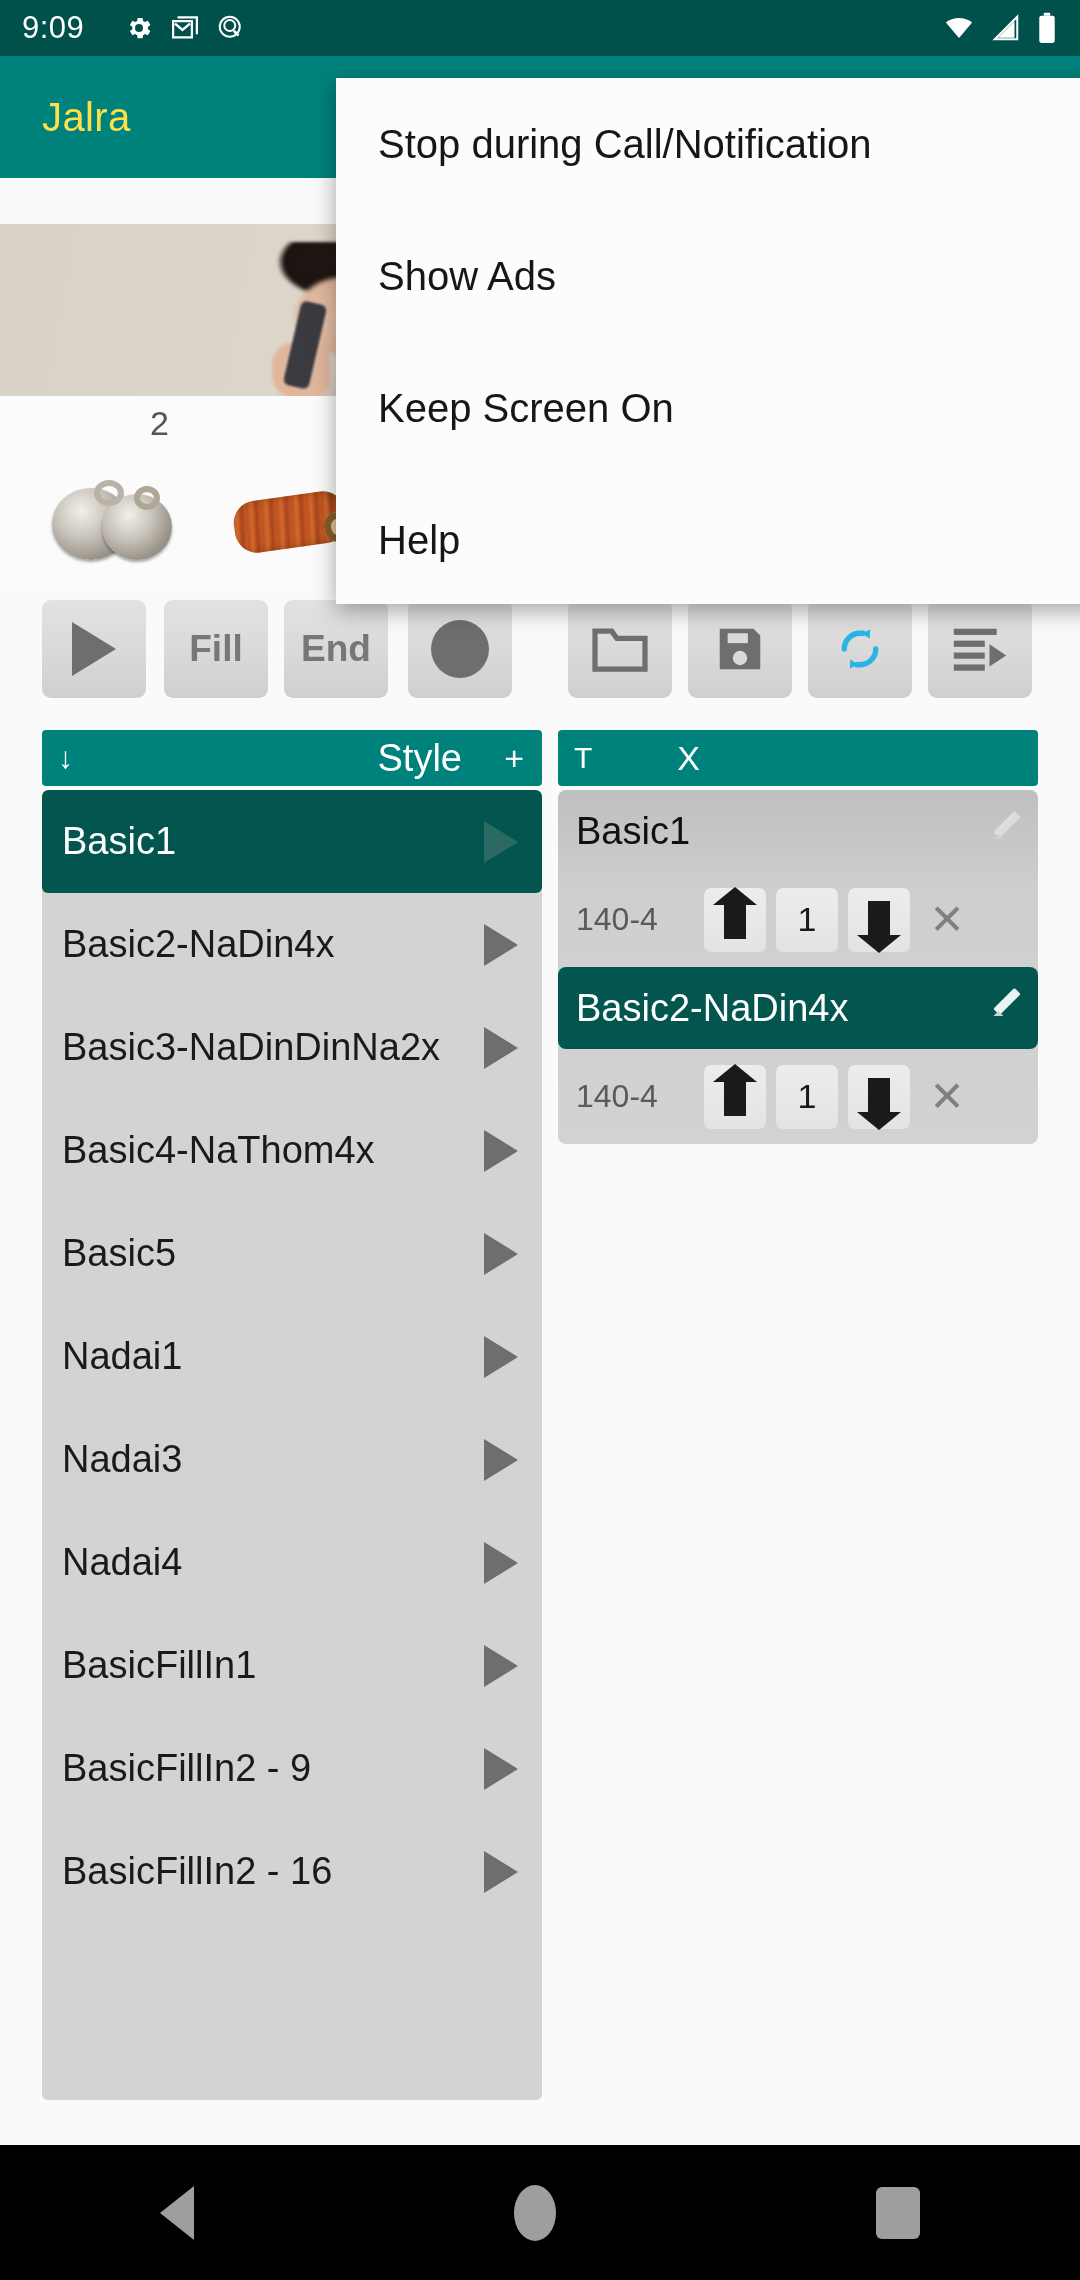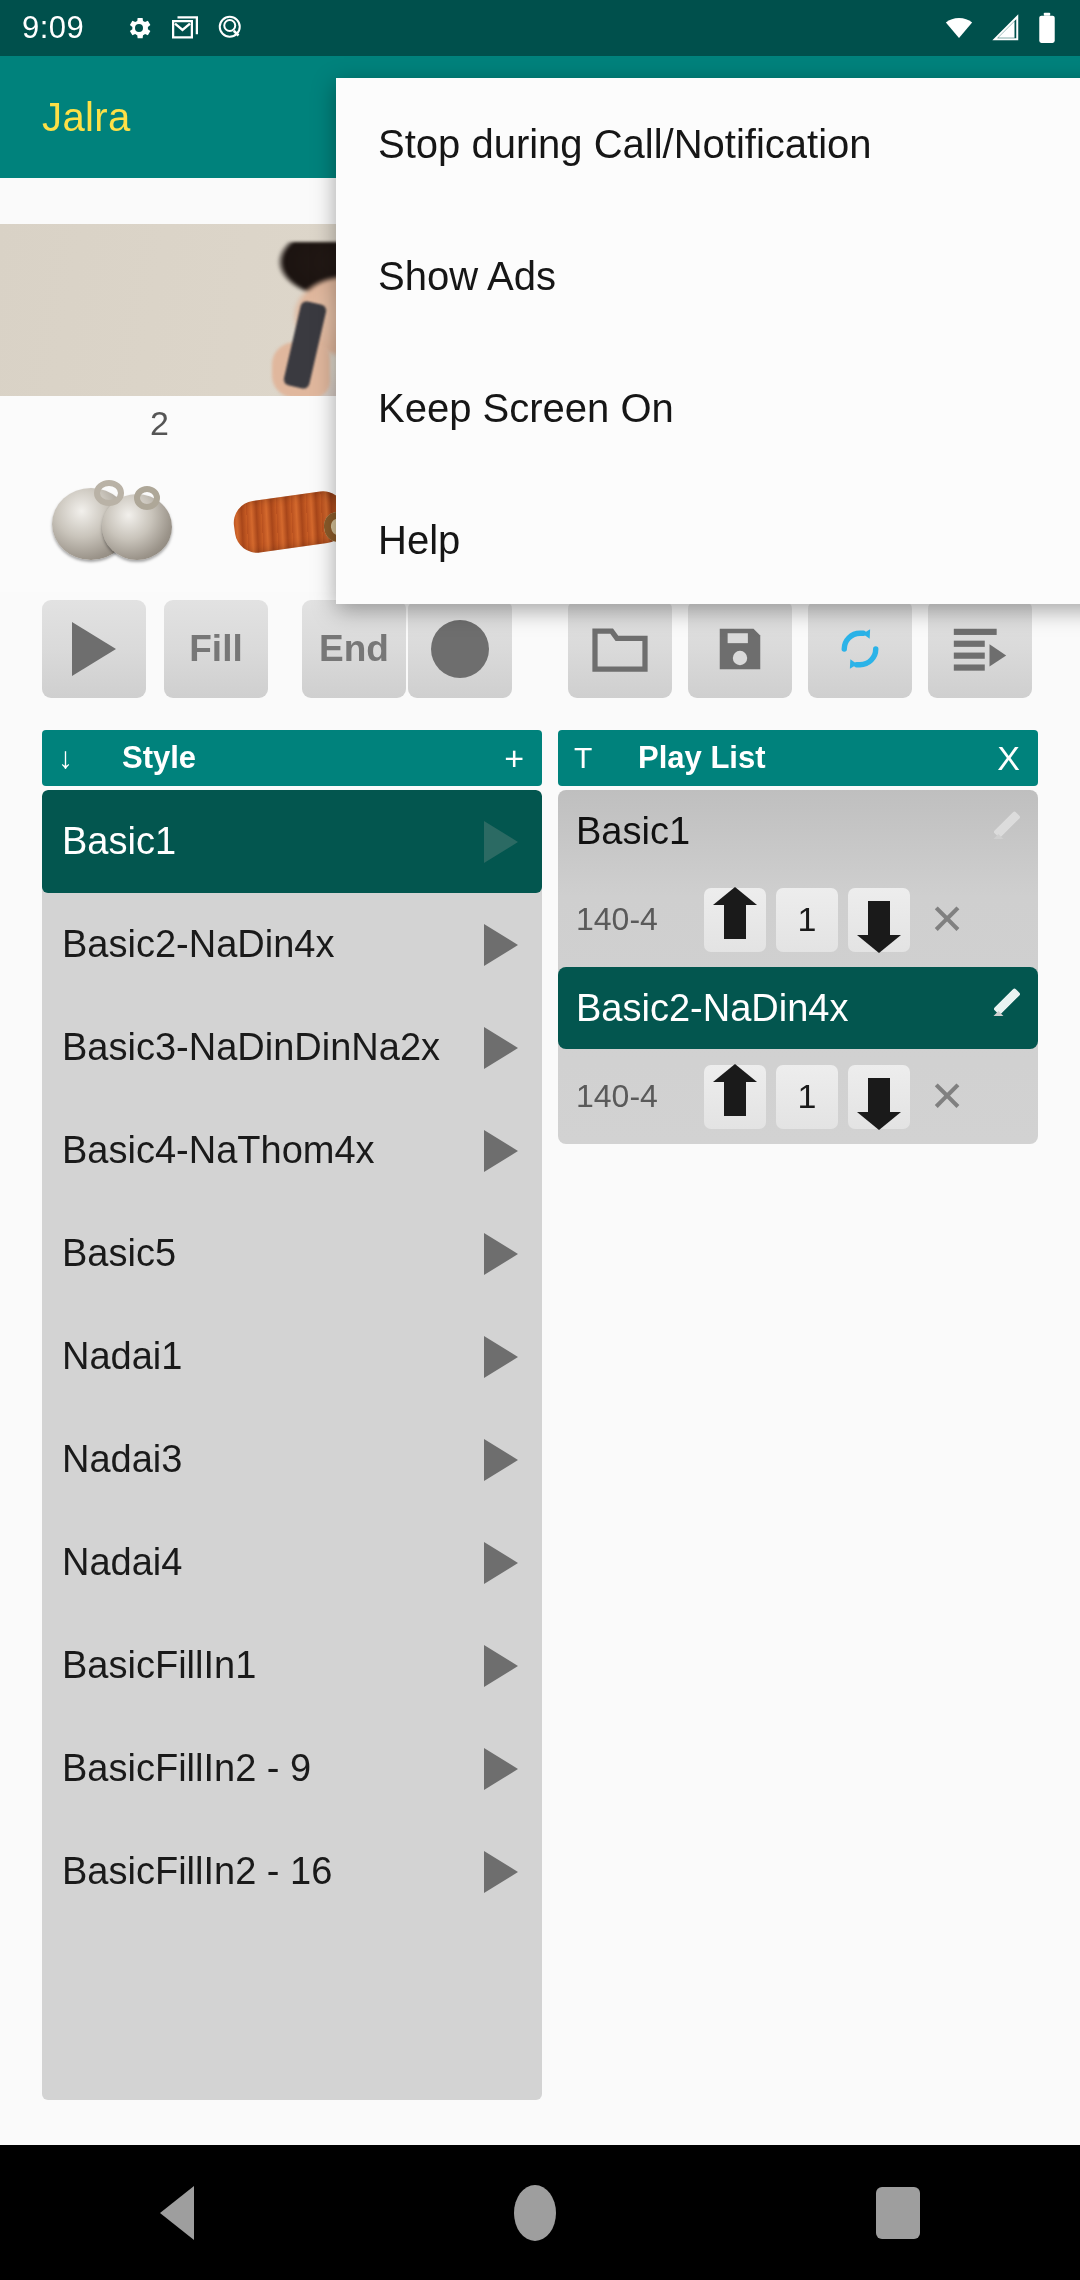--- a/index.html
+++ b/index.html
@@ -139,21 +139,21 @@
   .dot-rec { width: 58px; height: 58px; border-radius: 50%; background: #6e6e6e; }
 
   
   .sec-head {
     position: absolute; height: 56px;
     background: #00827c;
     display: flex; align-items: center;
     color: #fff;
   }
   .sec-head .sh-left  { width: 80px; text-align: left;  padding-left: 16px; font-size: 30px; }
-  .sec-head .sh-title { flex: 1; text-align: left; font-size: 31px; font-weight: 700; }
+  .sec-head .sh-title { flex: 1; text-align: right; font-size: 38px; font-weight: 400; }
   .sec-head .sh-right { width: 80px; text-align: right; padding-right: 18px; font-size: 34px; }
 
   
   .style-panel {
     position: absolute; left: 42px; top: 790px;
     width: 500px; height: 1310px;
     background: #d3d3d3; border-radius: 6px; overflow: hidden;
   }
   .style-item {
     position: relative; height: 103px;
@@ -337,21 +337,21 @@
     </div>
   </div>
 
   <div class="toolbar">
     <div class="tbtn" style="left:42px">
       <span class="tri-play"></span>
     </div>
     <div class="tbtn" style="left:164px">
       <span class="tbtn-label">Fill</span>
     </div>
-    <div class="tbtn" style="left:302px">
+    <div class="tbtn" style="left:284px">
       <span class="tbtn-label">End</span>
     </div>
     <div class="tbtn" style="left:408px">
       <span class="dot-rec"></span>
     </div>
     <div class="tbtn" style="left:568px">
       <svg width="58" height="50" viewBox="0 0 24 21" fill="none" stroke="#6e6e6e" stroke-width="2.2">
         <path d="M1.5 19V3h7l2.2 3H22.5v13z"></path>
       </svg>
     </div>
@@ -429,21 +429,20 @@
       <span class="si-arrow"></span>
     </div>
     <div class="style-item">
       <span class="si-label">BasicFillIn2 - 16</span>
       <span class="si-arrow"></span>
     </div>
   </div>
 
   <div class="sec-head" style="left:558px; top:730px; width:480px; border-radius:4px;">
     <div class="sh-left">T</div>
-    <div class="sh-title">Play List</div>
     <div class="sh-right">X</div>
   </div>
 
   <div class="pl-panel">
     <div class="pl-entry">
       <div class="pl-title-row">
         <span class="pl-title">Basic1</span>
         <span class="pencil"></span>
       </div>
       <div class="pl-ctrl-row">

